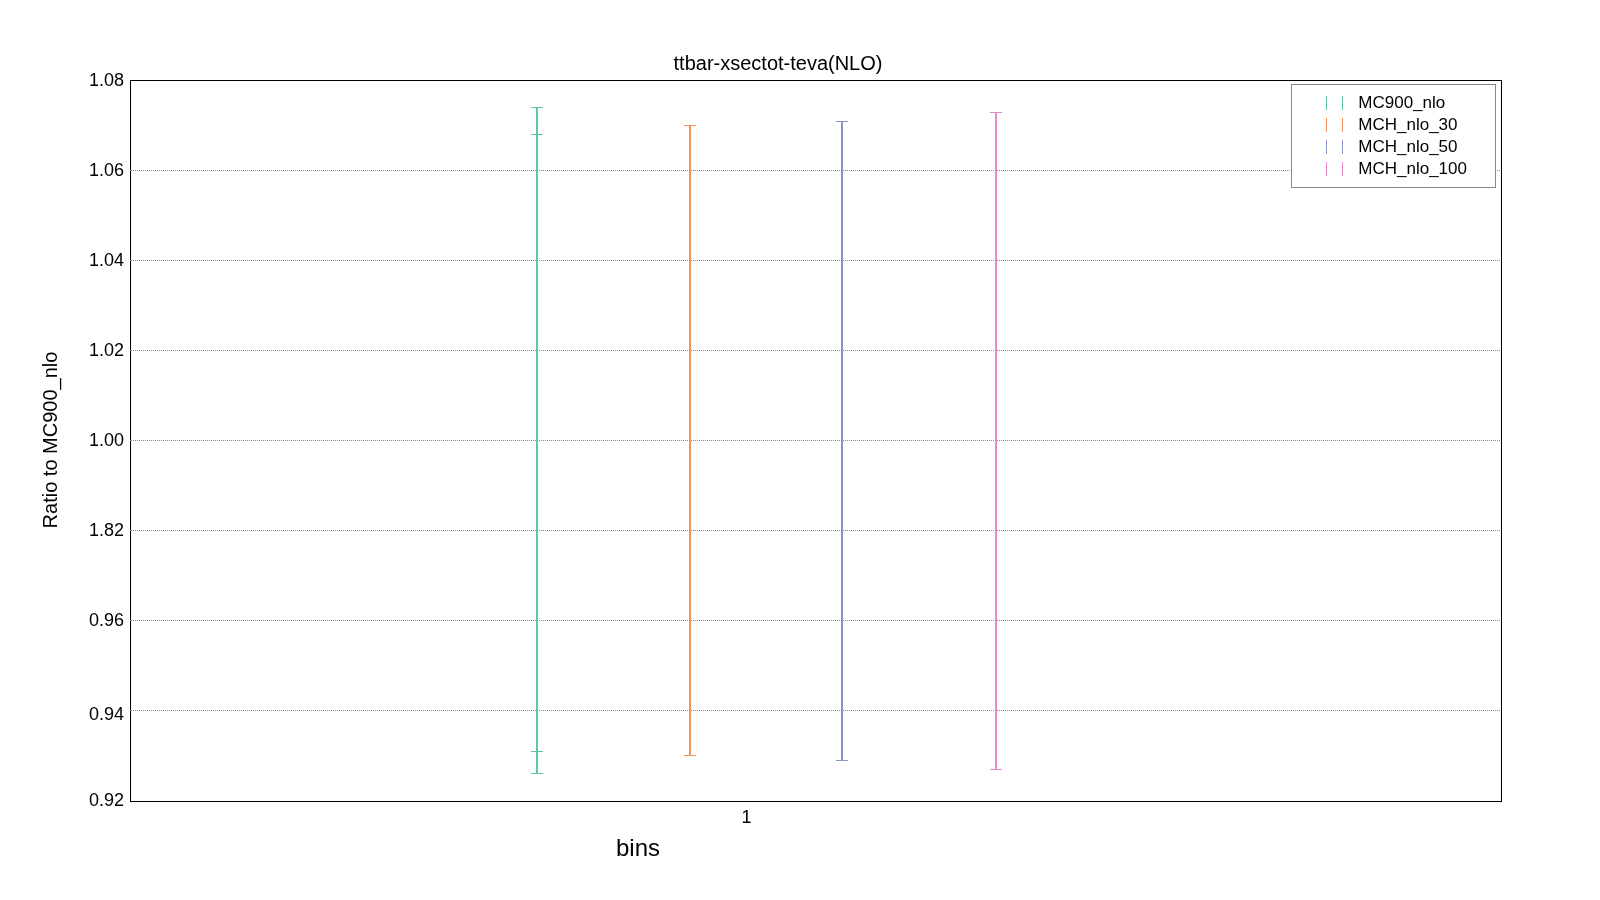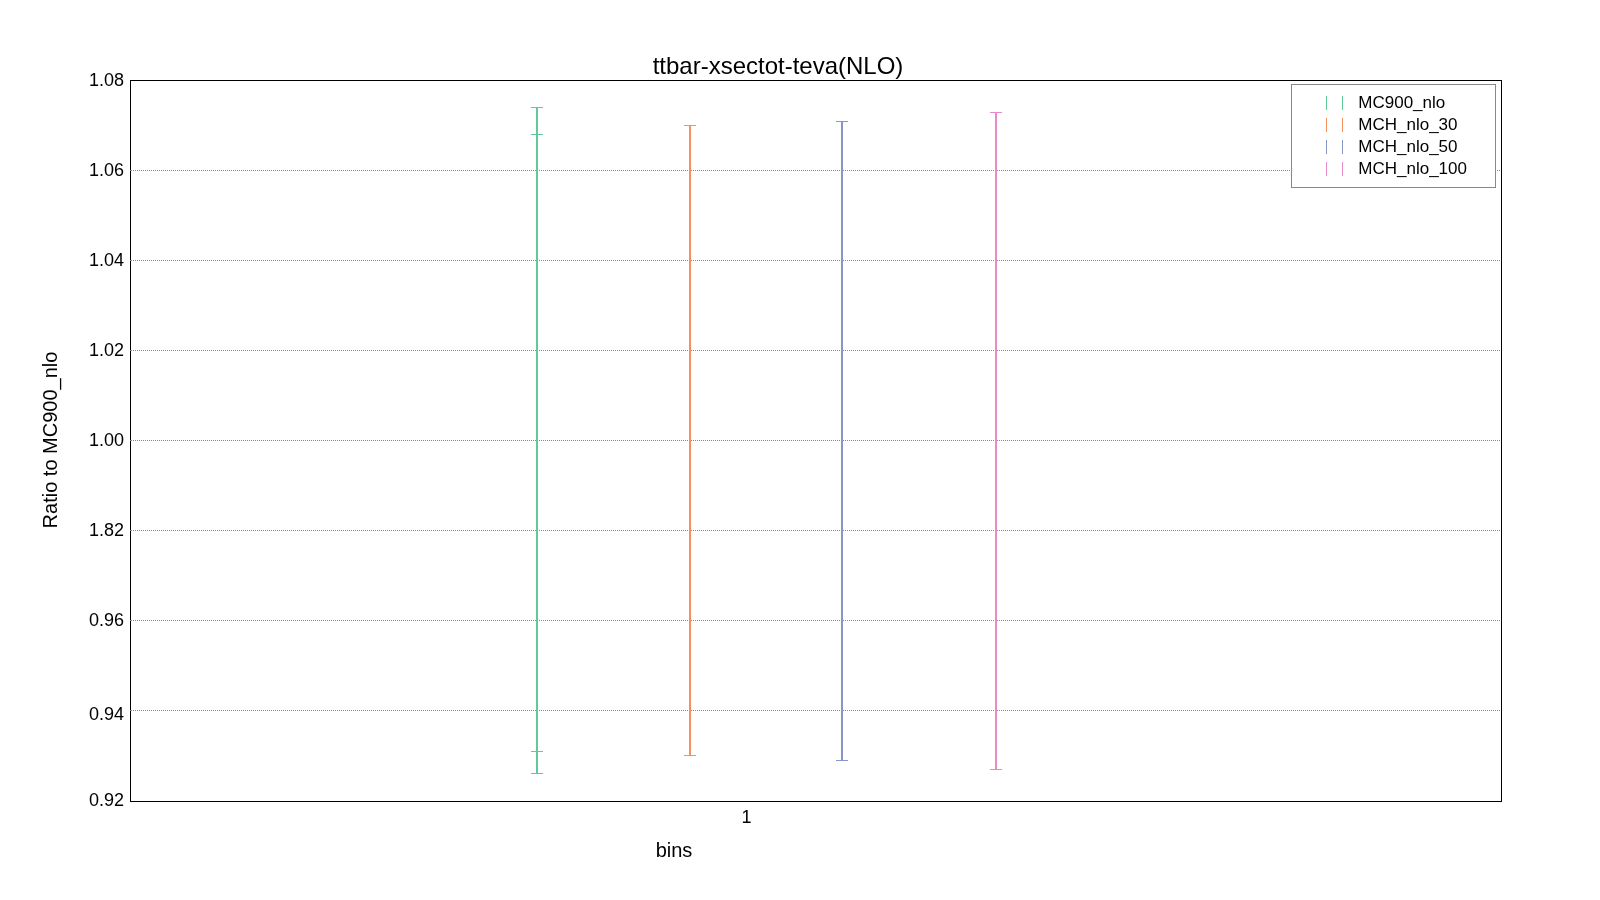--- a/index.html
+++ b/index.html
@@ -21,38 +21,37 @@
       width: 1370px;
       height: 720px;
       border: 1px solid black;
     }
     .title {
       position: absolute;
       top: 52px;
       left: 0;
       width: 1556px;
       text-align: center;
-      font-size: 24px;
+      font-size: 20px;
     }
     .ylabel {
       position: absolute;
       left: 50px;
       top: 440px;
       transform: translate(-50%, -50%) rotate(-90deg);
       font-size: 20px;
       white-space: nowrap;
     }
     .xlabel {
       position: absolute;
       bottom: 38px;
       left: 0;
       width: 1276px;
       text-align: center;
-      font-size: 20px;
-      margin-left: 36px;
+      font-size: 24px;
     }
     .ytick {
       position: absolute;
       right: 1476px;
       font-size: 18px;
       transform: translateY(-50%);
     }
     .xtick {
       position: absolute;
       bottom: 72px;

